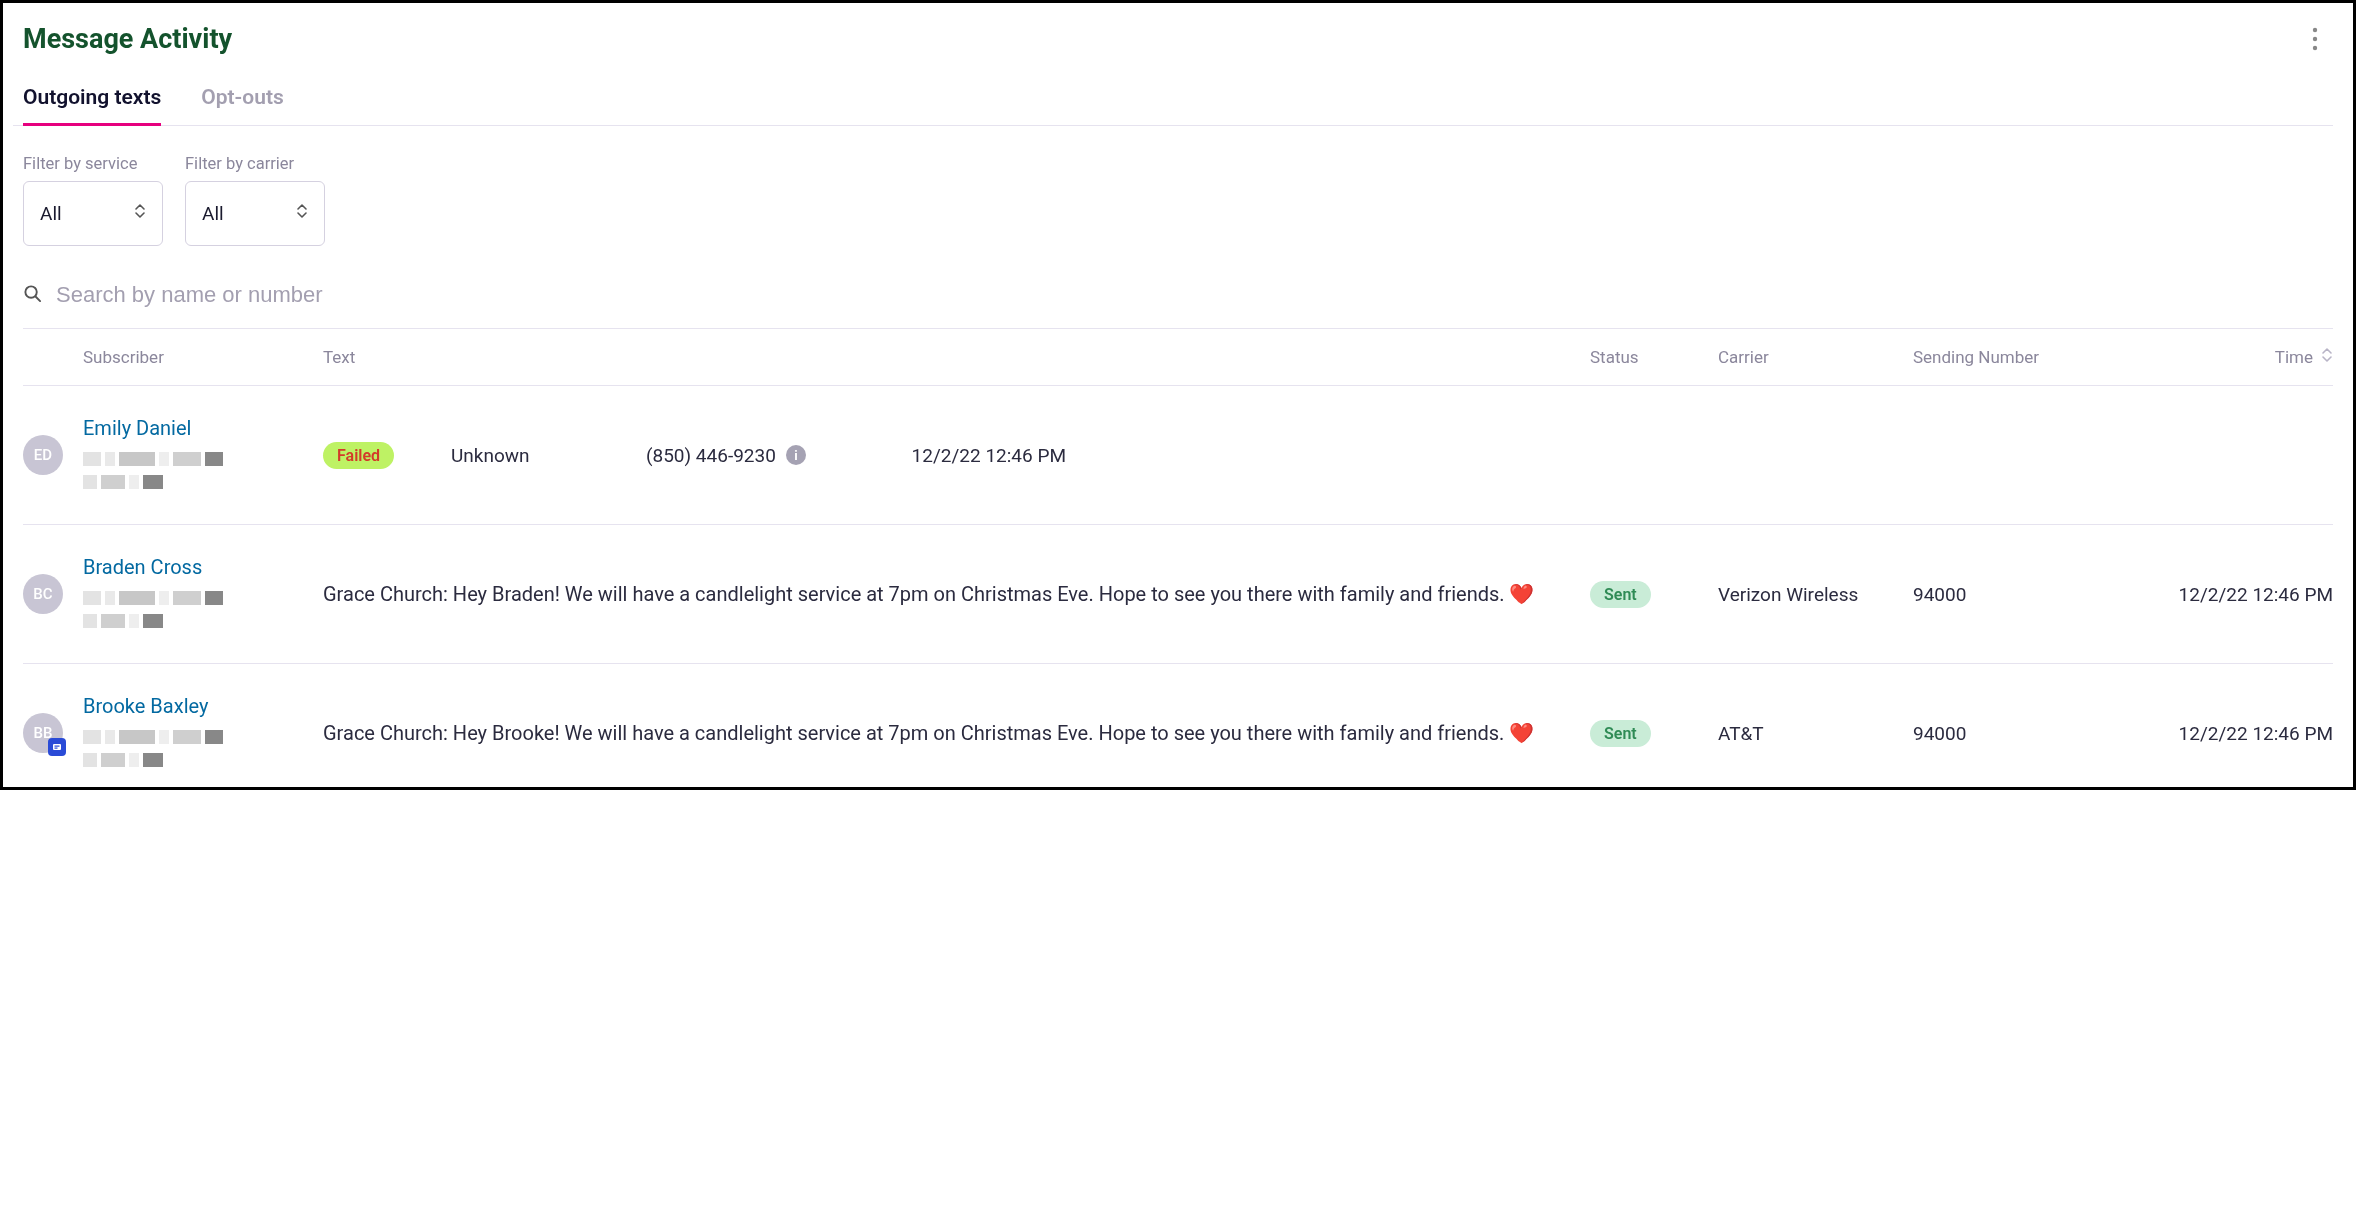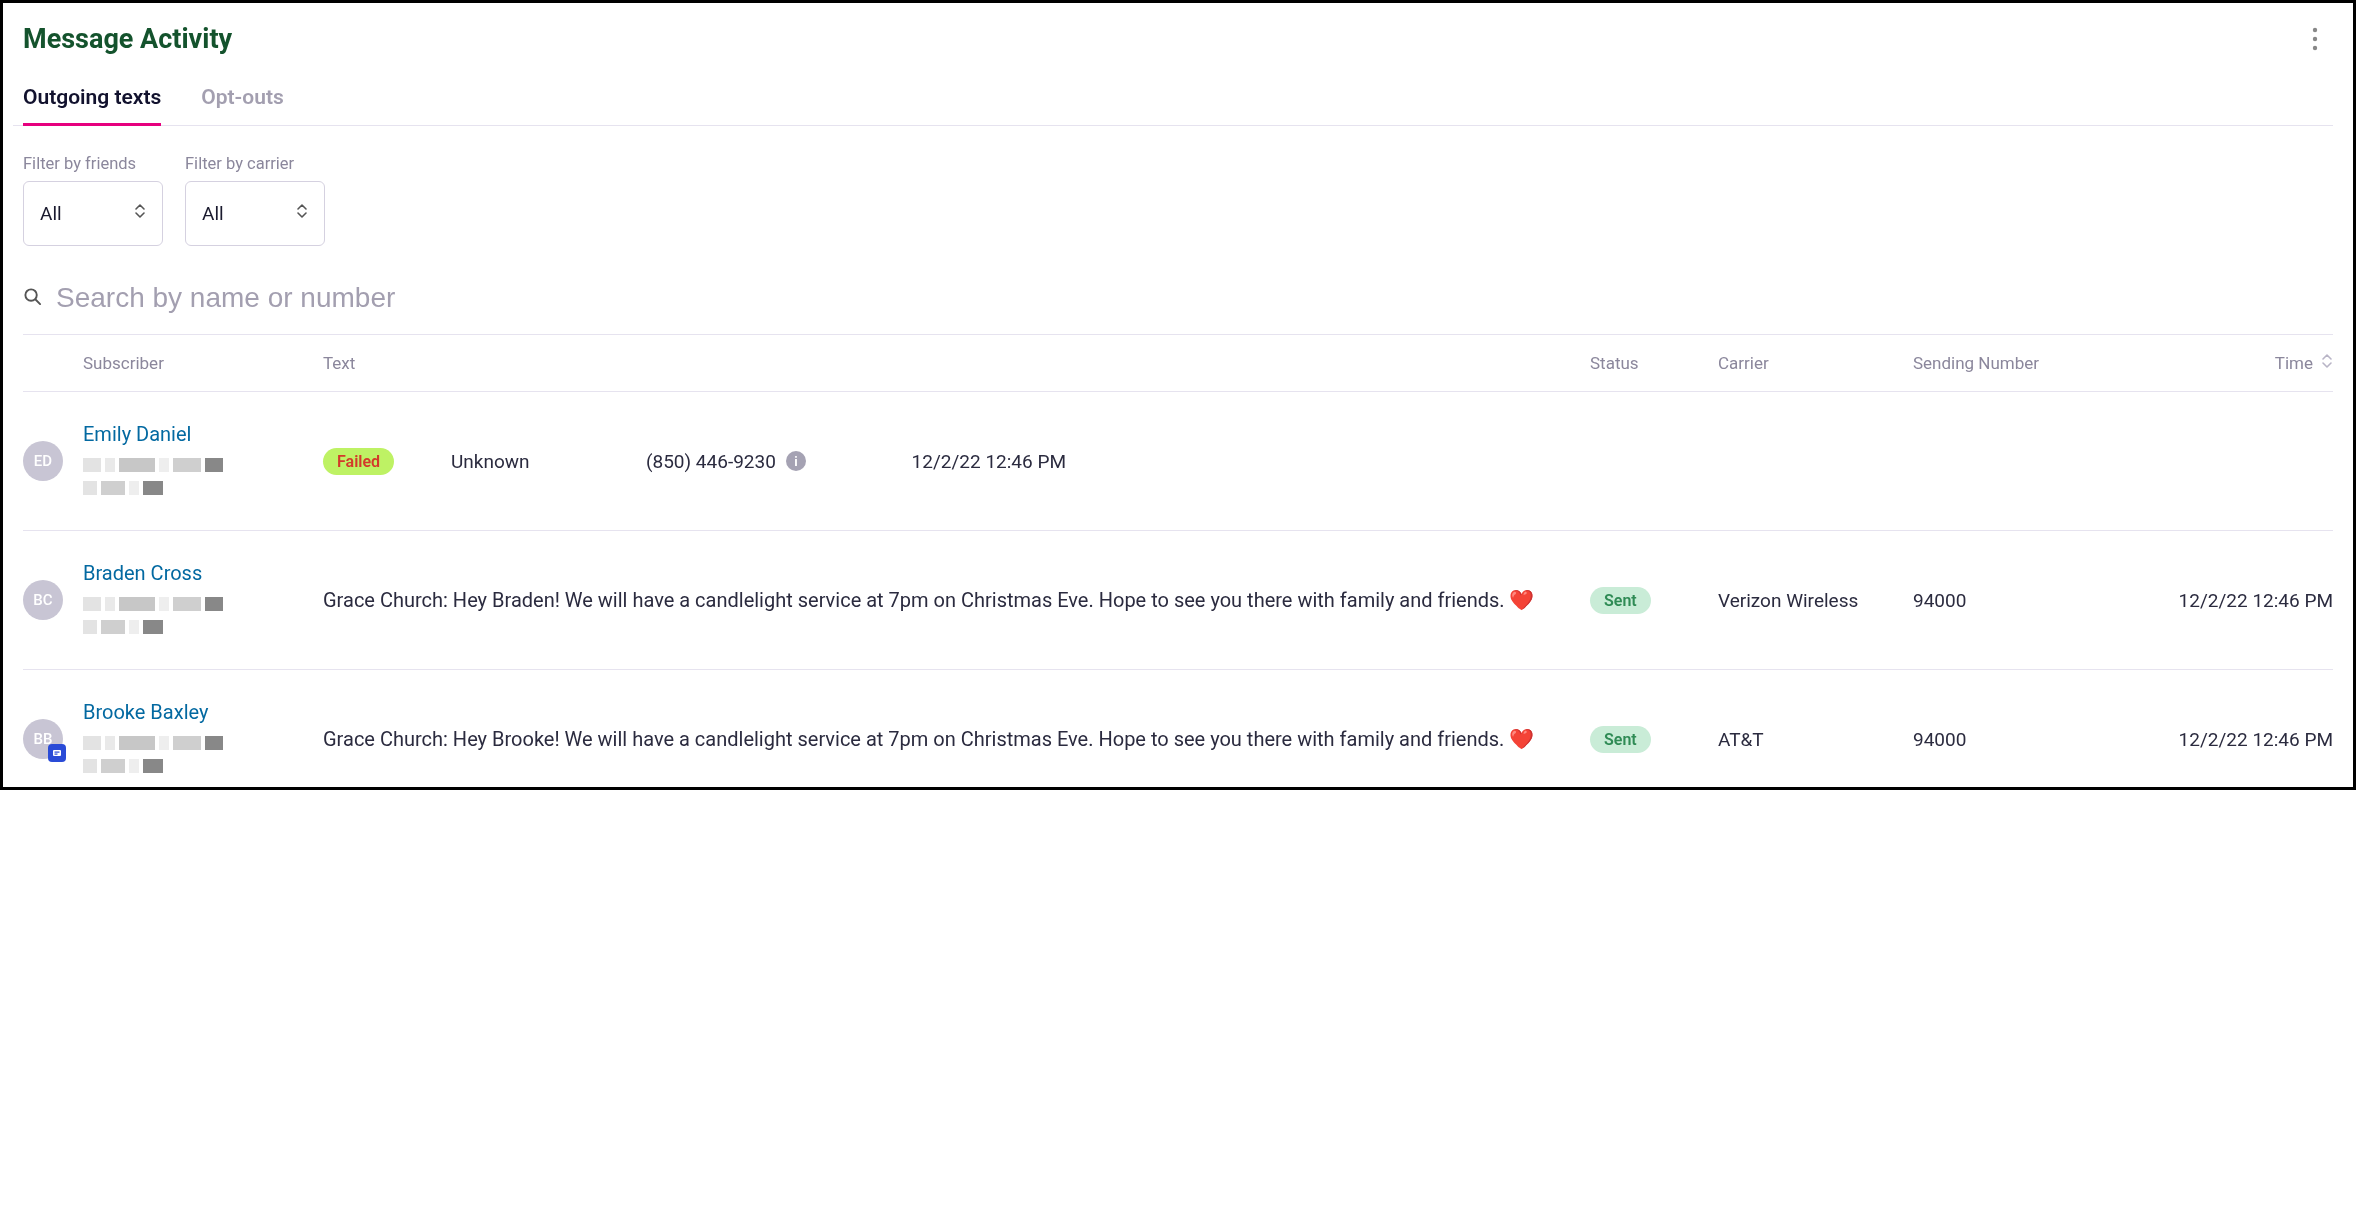--- a/index.html
+++ b/index.html
@@ -89,21 +89,21 @@
     display: flex;
     align-items: center;
     gap: 14px;
     padding-bottom: 20px;
     border-bottom: 1px solid #e6e3ef;
   }
   .search-icon { color: #555; }
   .search-input {
     border: none;
     outline: none;
-    font-size: 28px;
+    font-size: 22px;
     flex: 1;
     color: #1a1a2e;
   }
   .search-input::placeholder { color: #a39fb0; }
 
   .table-head {
     display: flex;
     align-items: center;
     padding: 18px 0;
     border-bottom: 1px solid #e6e3ef;
@@ -193,21 +193,21 @@
     </div>
   </div>
 
   <div class="tabs">
     <div class="tab active">Outgoing texts</div>
     <div class="tab">Opt-outs</div>
   </div>
 
   <div class="filters">
     <div class="filter-group">
-      <div class="filter-label">Filter by friends</div>
+      <div class="filter-label">Filter by service</div>
       <div class="select-box">
         <span>All</span>
         <span class="select-chevron">
           <svg width="12" height="18" viewBox="0 0 12 18">
               <path d="M2 7 L6 3 L10 7" stroke="currentColor" stroke-width="1.6" fill="none" stroke-linecap="round" stroke-linejoin="round"></path>
               <path d="M2 11 L6 15 L10 11" stroke="currentColor" stroke-width="1.6" fill="none" stroke-linecap="round" stroke-linejoin="round"></path>
             </svg>
         </span>
       </div>
     </div>

